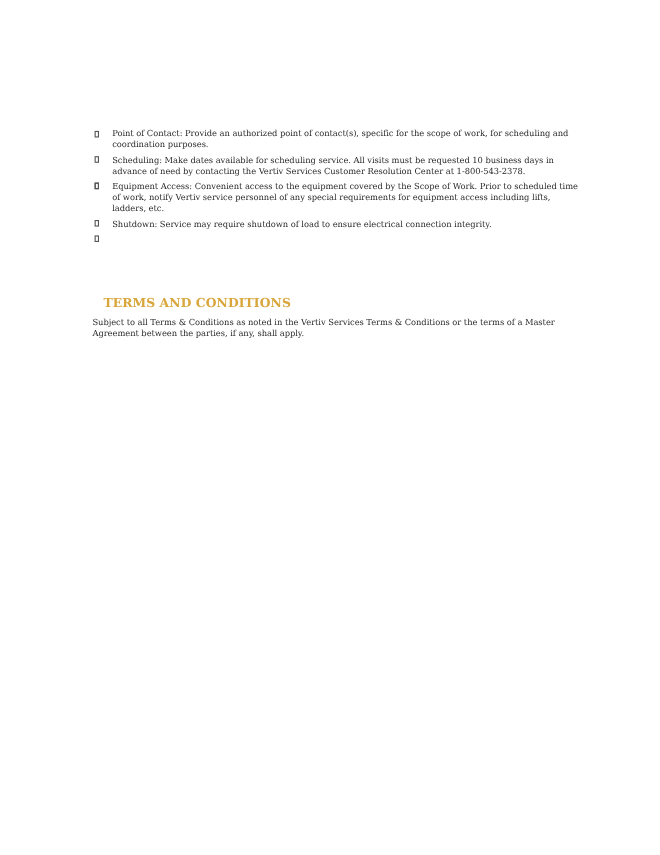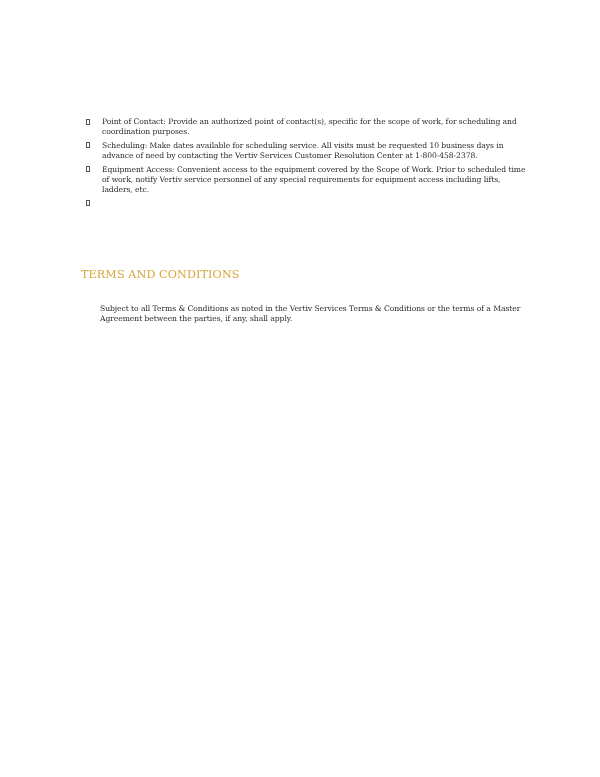--- a/index.html
+++ b/index.html
@@ -44,63 +44,64 @@
       position: absolute;
       left: 0;
       top: 1.5px;
       width: 4px;
       height: 6px;
       border: 0.8px solid #555;
       box-sizing: border-box;
     }
     .section-heading {
       position: absolute;
-      left: 81px;
+      left: 94px;
       top: 268px;
       margin: 0;
       font-family: "DejaVu Serif", "Liberation Serif", serif;
-      font-weight: normal;
+      font-weight: bold;
       font-size: 11.2px;
       letter-spacing: 0.1px;
       color: #d8a63b;
     }
     .section-body {
       position: absolute;
       left: 84px;
       top: 288px;
       width: 445px;
-      margin: 16px;
+      margin: 0;
       font-size: 7.6px;
       line-height: 10.3px;
       letter-spacing: -0.05px;
     }
   </style>
 </head>
 <body>
 
 <div class="page">
 
   <ul class="bullet-list">
     <li class="bullet-item">
       <span class="bullet-glyph"></span>
       <span>Point of Contact: Provide an authorized point of contact(s), specific for the scope of work, for scheduling and coordination purposes.</span>
     </li>
     <li class="bullet-item">
       <span class="bullet-glyph"></span>
-      <span>Scheduling: Make dates available for scheduling service. All visits must be requested 10 business days in advance of need by contacting the Vertiv Services Customer Resolution Center at 1-800-458-2378.</span>
+      <span>Scheduling: Make dates available for scheduling service. All visits must be requested 10 business days in advance of need by contacting the Vertiv Services Customer Resolution Center at 1-800-543-2378.</span>
     </li>
     <li class="bullet-item">
       <span class="bullet-glyph"></span>
     </li>
     <li class="bullet-item">
       <span class="bullet-glyph"></span>
       <span>Equipment Access: Convenient access to the equipment covered by the Scope of Work. Prior to scheduled time of work, notify Vertiv service personnel of any special requirements for equipment access including lifts, ladders, etc.</span>
     </li>
     <li class="bullet-item">
       <span class="bullet-glyph"></span>
+      <span>Shutdown: Service may require shutdown of load to ensure electrical connection integrity.</span>
     </li>
     <li class="bullet-item">
       <span class="bullet-glyph"></span>
     </li>
   </ul>
 
   <h2 class="section-heading">TERMS AND CONDITIONS</h2>
 
   <p class="section-body">Subject to all Terms &amp; Conditions as noted in the Vertiv Services Terms &amp; Conditions or the terms of a Master Agreement between the parties, if any, shall apply.</p>
 

